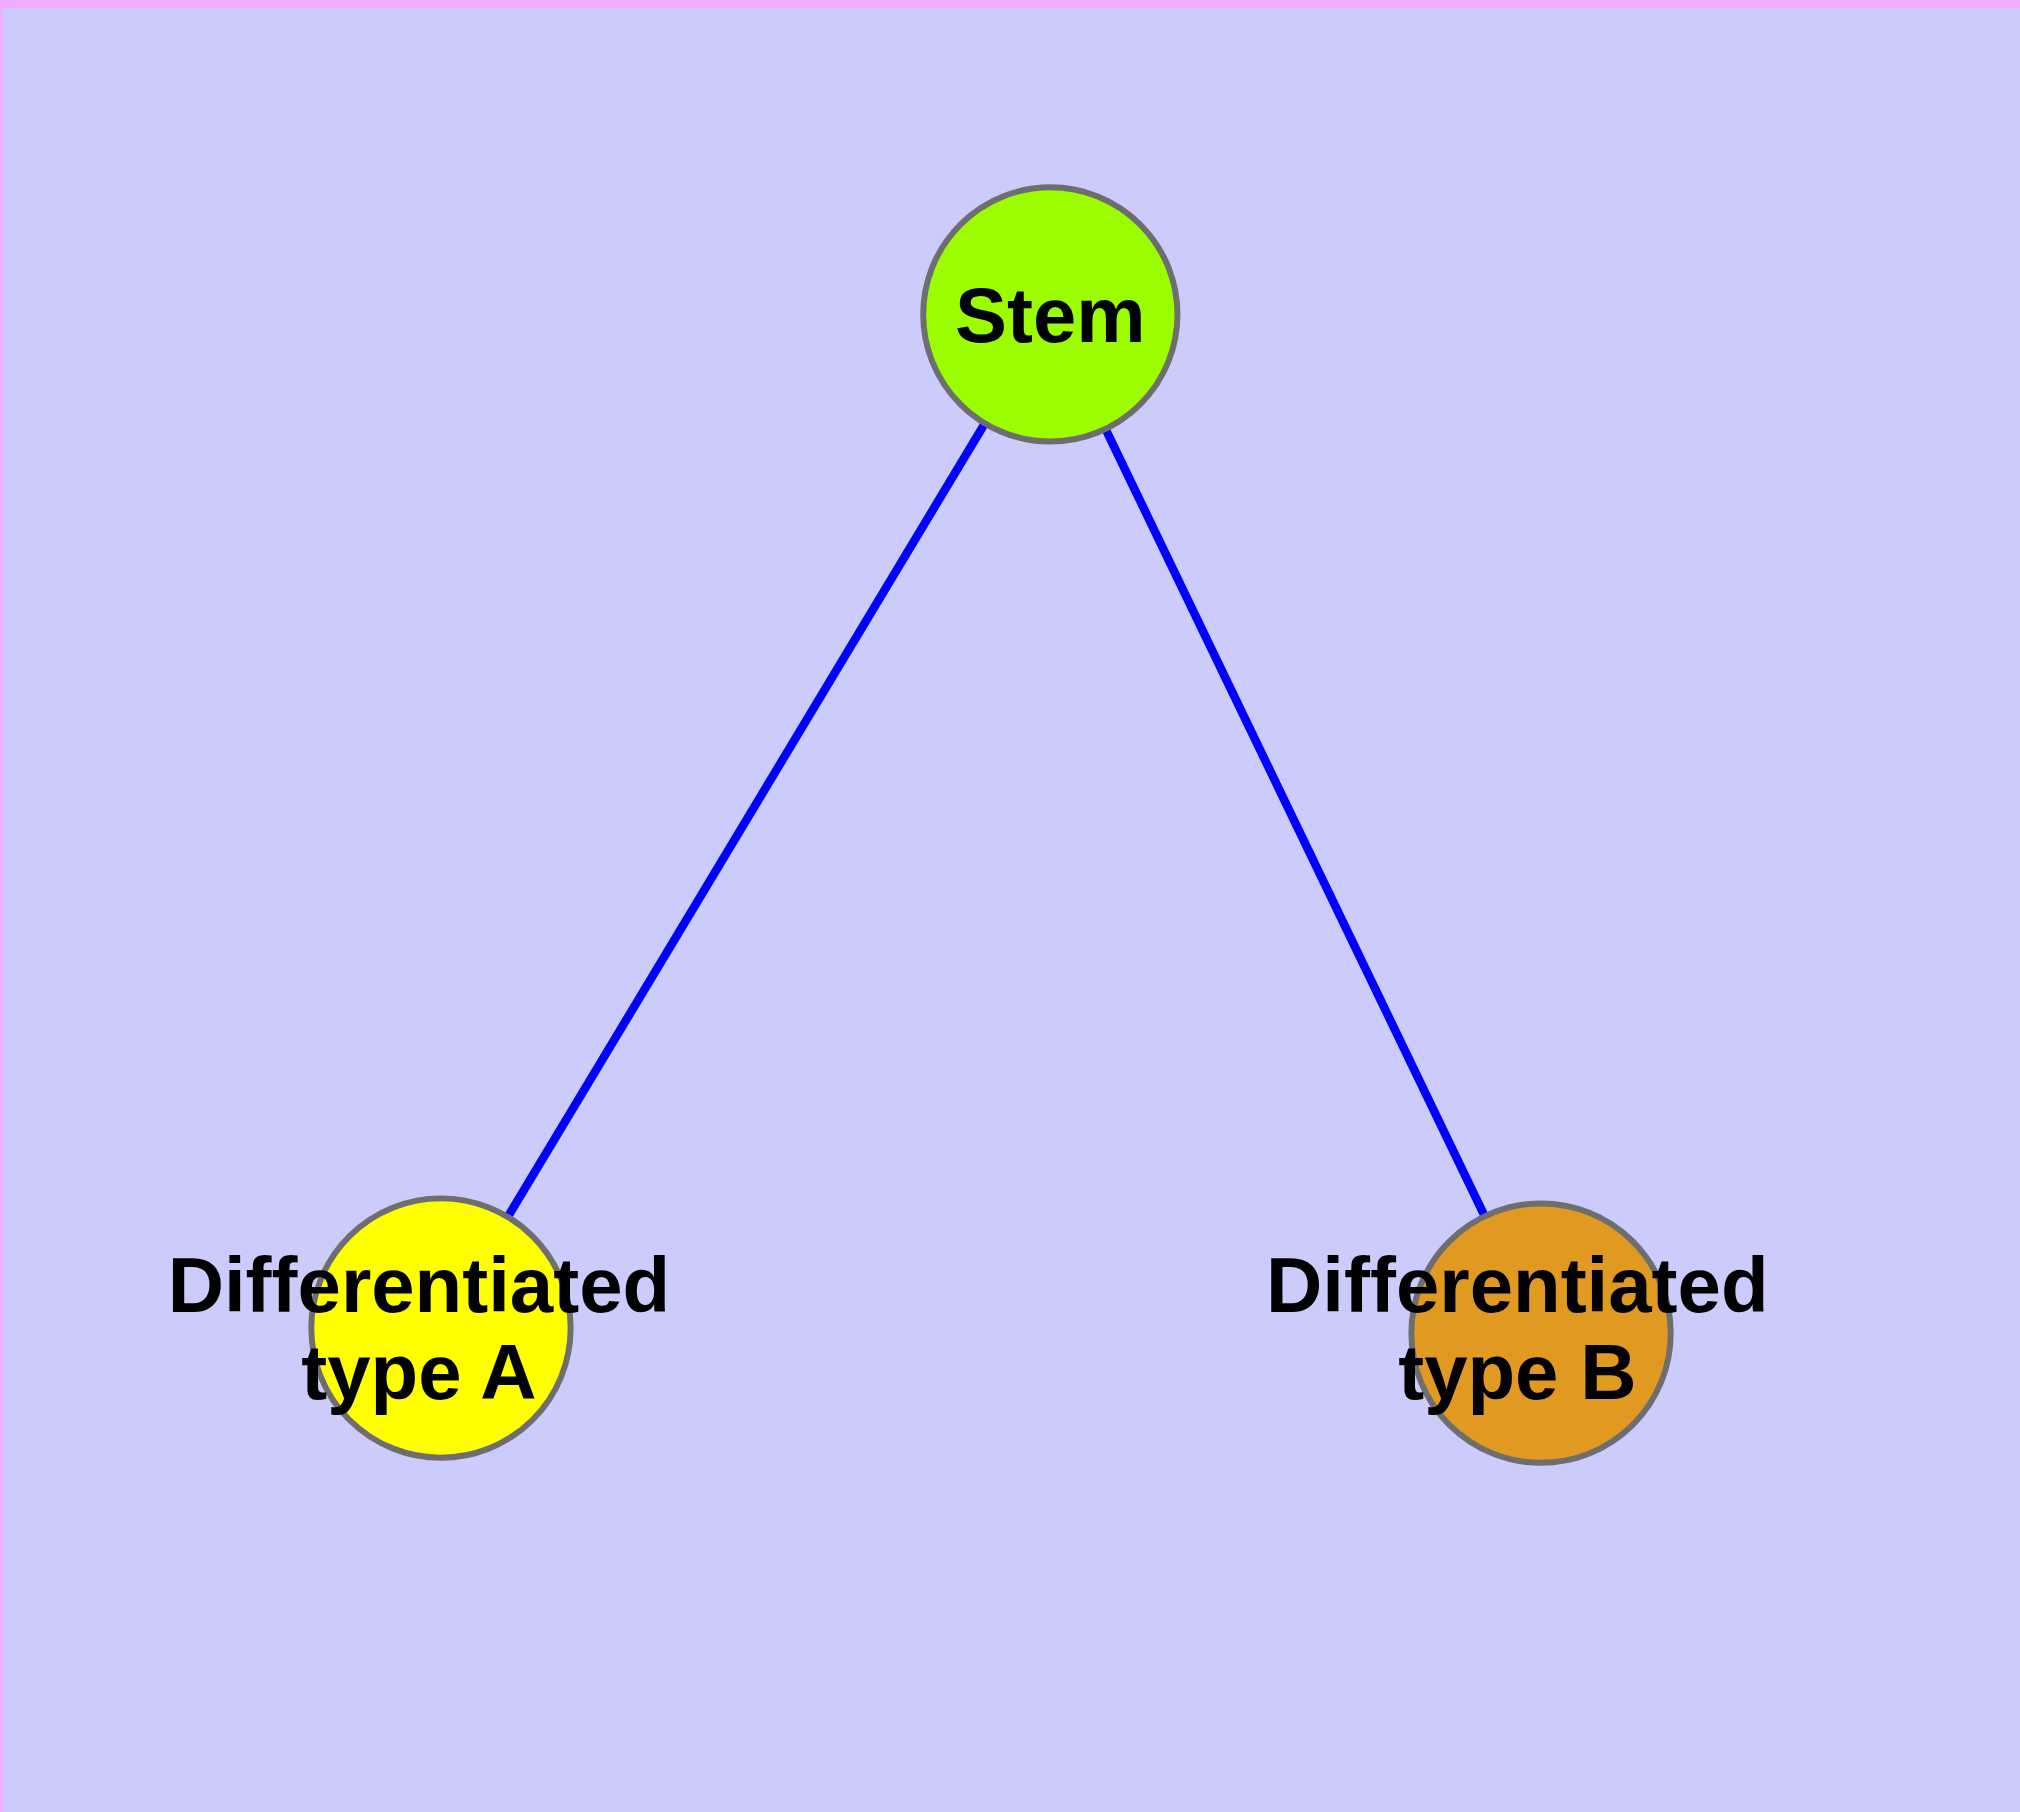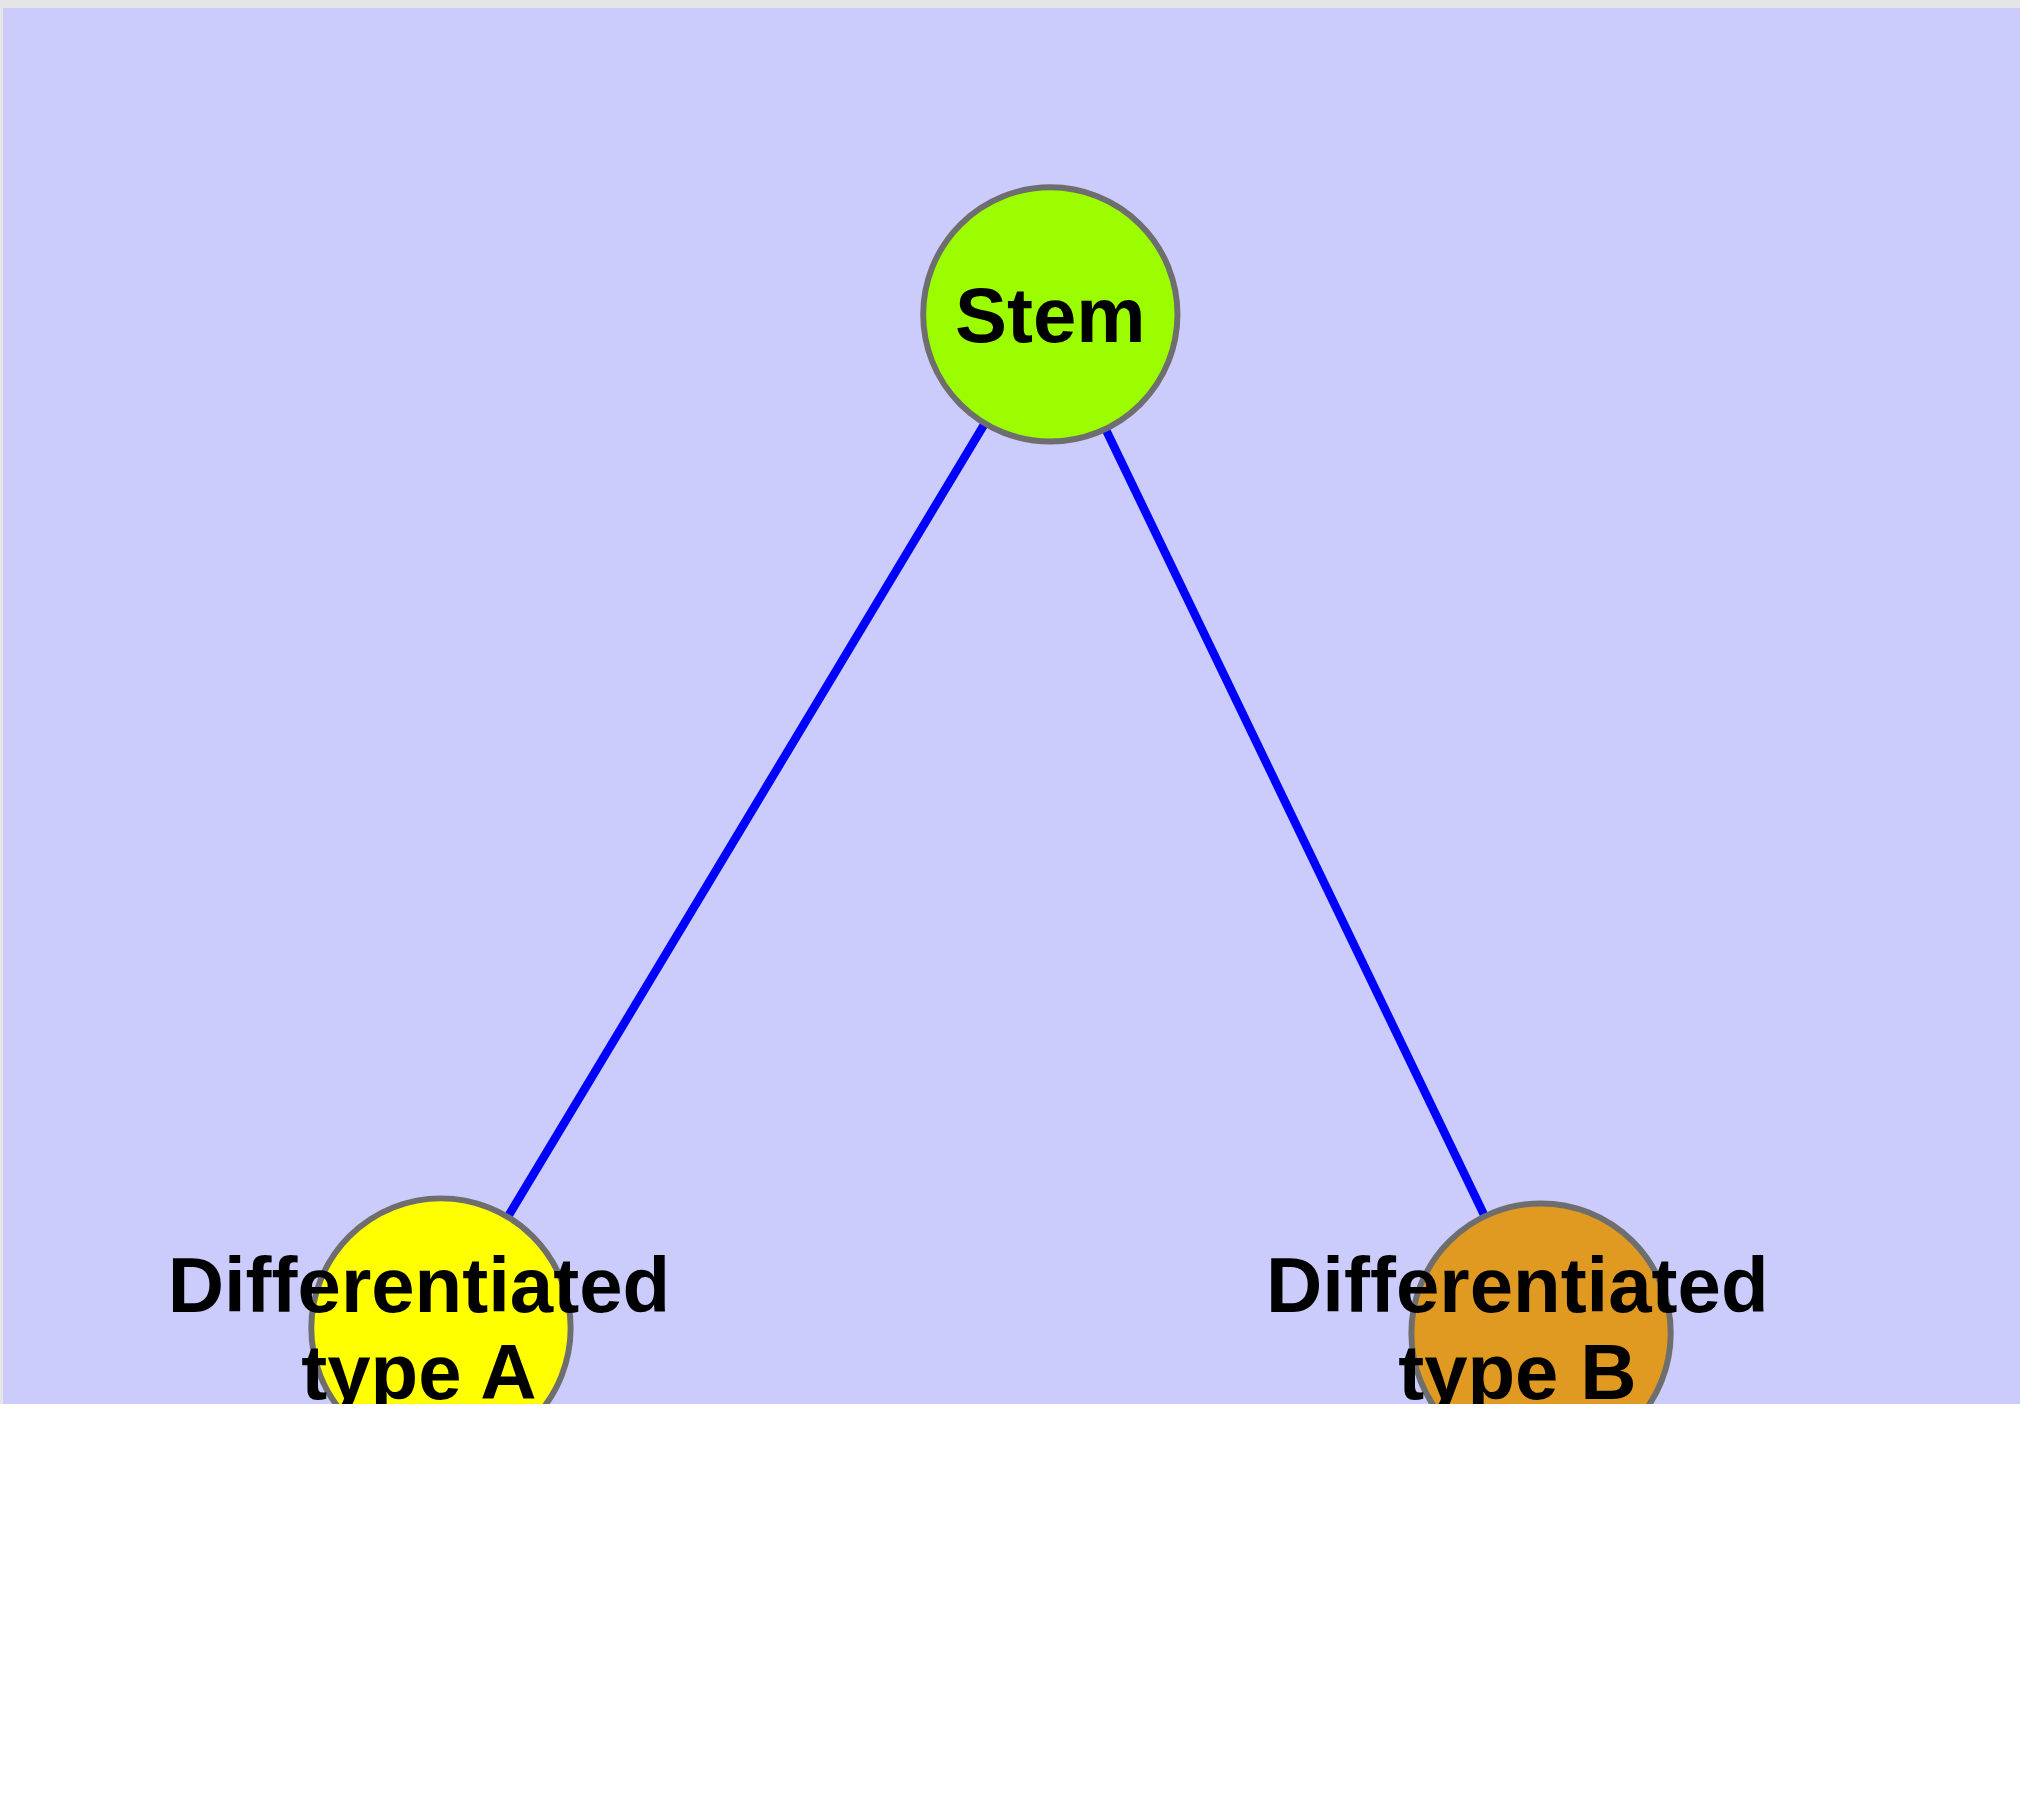--- a/index.html
+++ b/index.html
@@ -4,22 +4,22 @@
 <title>Cell Differentiation Graph</title>
 <style>
   html, body {
     margin: 0;
     padding: 0;
     background: #ffffff;
   }
   #root {
     position: relative;
     width: 2021px;
-    height: 1404px;
-    background: #e5e5e5;
+    height: 1812px;
+    background: #f0abfc;
     overflow: hidden;
     font-family: "Liberation Sans", "DejaVu Sans", sans-serif;
   }
   #canvas {
     position: absolute;
     left: 3.4px;
     top: 7.6px;
     width: 2017px;
     height: 1804px;
     background: #ccccfc;

